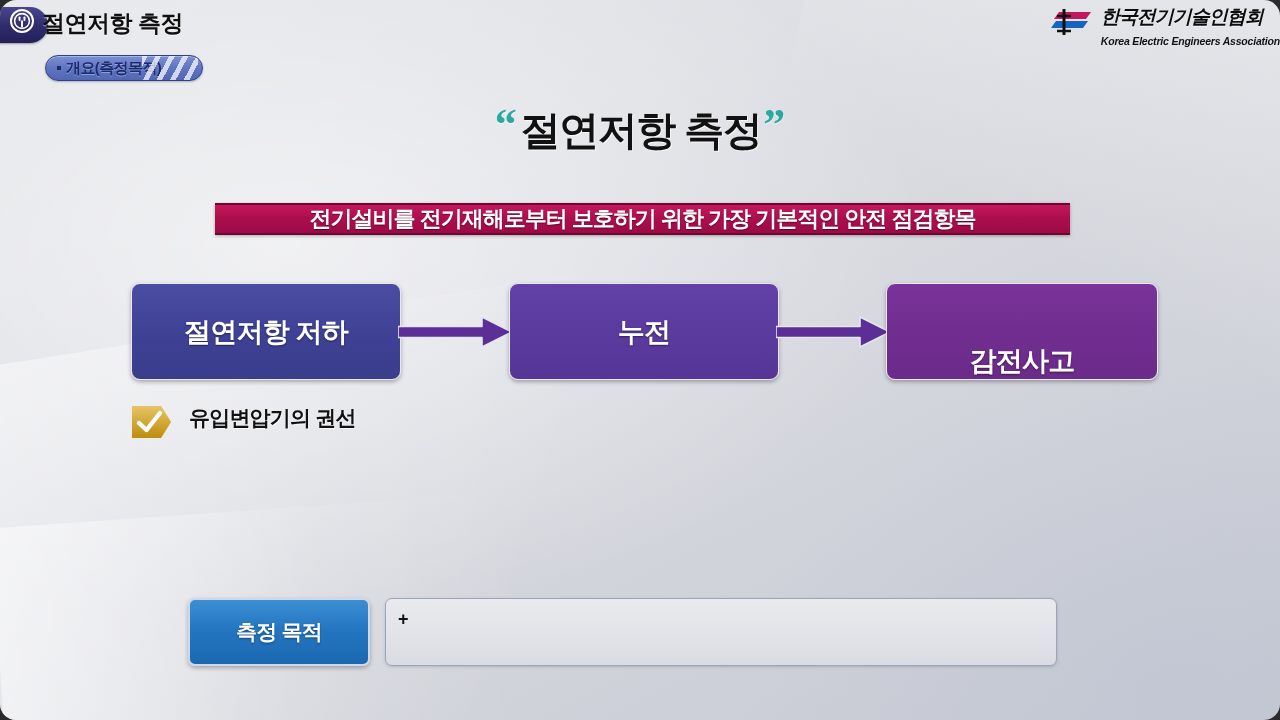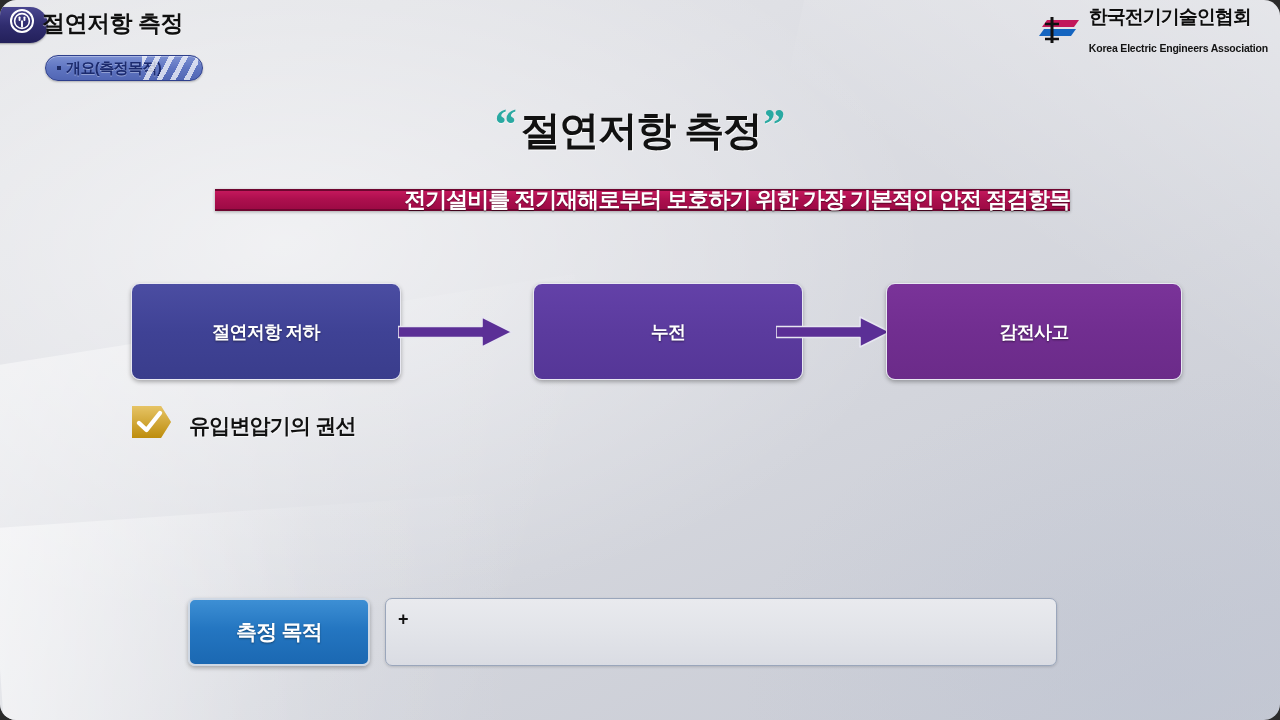--- a/index.html
+++ b/index.html
@@ -123,37 +123,38 @@
     width: 56px;
     background: repeating-linear-gradient(118deg,
        rgba(255,255,255,0.72) 0px, rgba(255,255,255,0.72) 5px,
        rgba(255,255,255,0) 5px, rgba(255,255,255,0) 12px);
     pointer-events: none;
   }
 
   
   .logo {
     position: absolute;
-    right: 12px;
+    right: 0;
     top: 7px;
     display: flex;
-    align-items: center;
+    align-items: flex-start;
     gap: 8px;
+    font-style: italic;
   }
   .logo-mark { width: 44px; height: 30px; flex: 0 0 auto; }
   .logo-text { line-height: 1; }
   .logo-kr {
     font-size: 19px;
     font-weight: bold;
     color: #0d0d0d;
     letter-spacing: -1px;
     text-shadow: 0 1px 0 rgba(255,255,255,0.5);
   }
   .logo-en {
-    margin-top: 17px;
+    margin-top: 10px;
     font-size: 10.5px;
     font-weight: bold;
     color: #131313;
     letter-spacing: -0.2px;
   }
 
   
   .big-title {
     position: absolute;
     left: 0;
@@ -178,27 +179,27 @@
     font-weight: bold;
     letter-spacing: -1.5px;
     color: #111111;
     text-shadow: 1px 1px 0 rgba(255,255,255,0.72);
   }
 
   
   .banner {
     position: absolute;
     left: 215px;
-    top: 189px;
+    top: 203px;
     width: 855px;
-    height: 22px;
+    height: 32px;
     box-sizing: border-box;
     display: flex;
     align-items: center;
-    justify-content: flex-end;
+    justify-content: center;
     background: linear-gradient(180deg, #c4185c 0%, #ad0f4e 45%, #9d0a45 100%);
     border-top: 2px solid #6e0630;
     border-bottom: 2px solid #6e0630;
     box-shadow: 0 1px 3px rgba(0,0,0,0.3);
   }
   .banner-text {
     font-size: 22px;
     font-weight: bold;
     color: #ffffff;
     letter-spacing: -1px;
@@ -214,35 +215,35 @@
     height: 97px;
     box-sizing: border-box;
     display: flex;
     align-items: center;
     justify-content: center;
     border-radius: 9px;
     border: 1.5px solid #e8e8f2;
     box-shadow: 0 2px 4px rgba(0,0,0,0.3);
   }
   .flow-box-label {
-    font-size: 18px;
+    font-size: 27px;
     font-weight: bold;
     color: #ffffff;
     letter-spacing: -0.8px;
     text-shadow: 0 1px 2px rgba(0,0,0,0.45);
   }
   .fb1 { left: 131px; width: 270px; background: linear-gradient(180deg, #4b4da2 0%, #3f4295 50%, #3a3d8c 100%); }
-  .fb2 { left: 509px; width: 270px; background: linear-gradient(180deg, #6341a8 0%, #5b3b9e 50%, #553697 100%); margin-left: 24px; }
-  .fb3 { left: 886px; width: 296px; background: linear-gradient(180deg, #7a3399 0%, #712e90 50%, #6b2b89 100%); }
+  .fb2 { left: 509px; width: 270px; background: linear-gradient(180deg, #6341a8 0%, #5b3b9e 50%, #553697 100%); }
+  .fb3 { left: 886px; width: 272px; background: linear-gradient(180deg, #7a3399 0%, #712e90 50%, #6b2b89 100%); align-items: flex-end; }
   .flow-arrow { position: absolute; top: 31px; height: 36px; }
   .fa1 { left: 398px; width: 116px; }
   .fa2 { left: 776px; width: 116px; }
 
   
-  .check-row { position: absolute; left: 131px; top: 404px; display: flex; align-items: flex-end; }
+  .check-row { position: absolute; left: 131px; top: 404px; display: flex; align-items: flex-start; }
   .check-badge { position: relative; width: 42px; height: 36px; flex: 0 0 auto; }
   .check-head-label {
     margin-left: 16px;
     font-size: 21px;
     font-weight: bold;
     color: #111111;
     letter-spacing: -0.8px;
     text-shadow: 1px 1px 0 rgba(255,255,255,0.6);
   }
 

